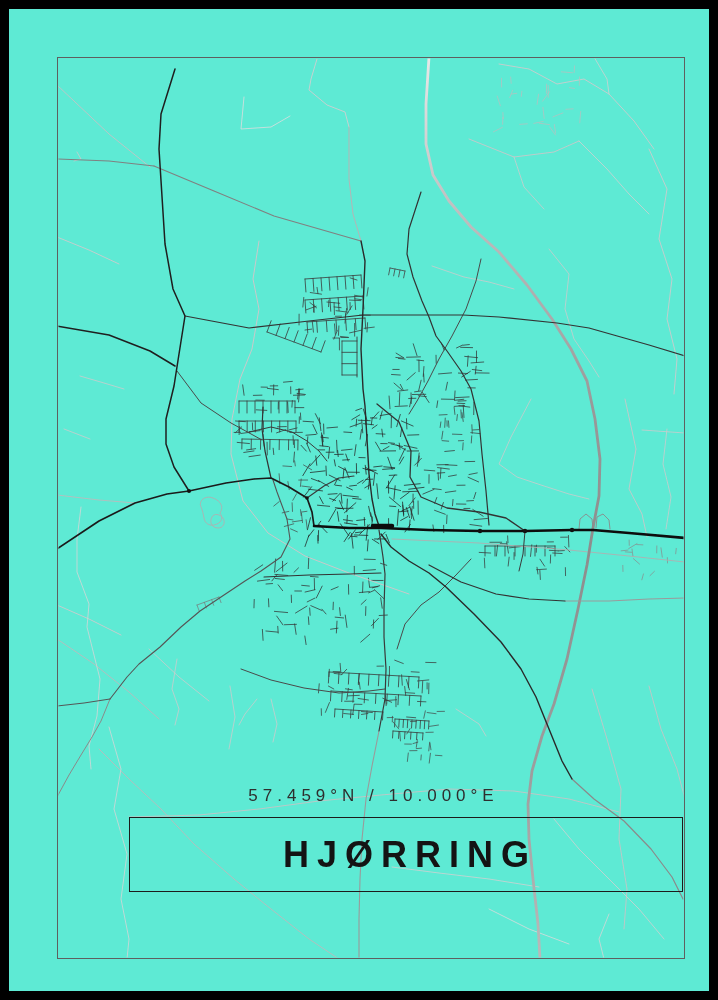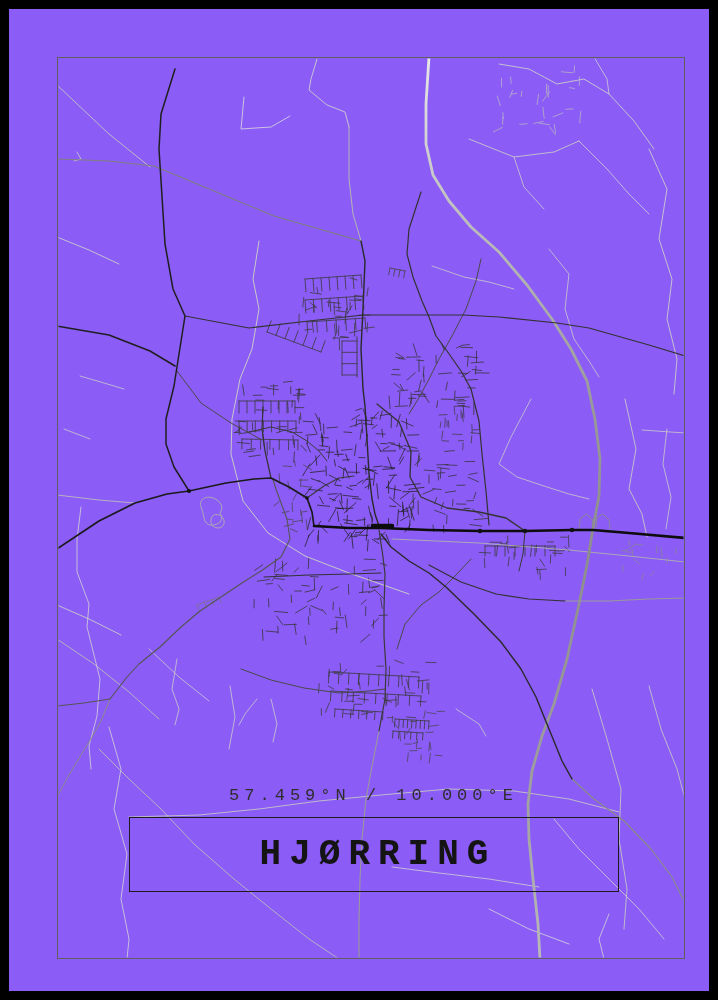--- a/index.html
+++ b/index.html
@@ -1,32 +1,32 @@
 <!DOCTYPE html>
 <html><head>
 <meta charset="utf-8">
 <style>
   html,body{margin:0;padding:0;background:#e9e9e9;}
   .poster{
-    position:relative;width:718px;height:1000px;background:#8b5cf6;
+    position:relative;width:718px;height:1000px;background:#5eead4;
     border:9px solid #000;box-sizing:border-box;overflow:hidden;
-    font-family:Liberation Mono, monospace;
+    font-family:Liberation Sans, sans-serif;
   }
   .map-frame{
     position:absolute;left:48px;top:48px;width:628px;height:902px;
     border:1px solid #5f5f5f;box-sizing:border-box;background:transparent;
   }
   #map-svg{position:absolute;left:0;top:0;width:718px;height:1000px;}
   .coords{
     position:absolute;left:48px;top:777px;width:628px;text-align:center;
     font-size:17px;letter-spacing:5px;text-indent:5px;color:#2e2e2e;
     font-weight:400;white-space:nowrap;
   }
   .title-box{
-    position:absolute;left:120px;top:808px;width:490px;height:75px;
+    position:absolute;left:120px;top:808px;width:554px;height:75px;
     border:1.5px solid #1c1c1c;box-sizing:border-box;background:transparent;
     display:flex;align-items:center;justify-content:center;
   }
   .title-text{
     font-size:36px;font-weight:700;letter-spacing:8px;text-indent:8px;
     color:#141414;white-space:nowrap;
   }
 </style>
 </head>
 <body>

